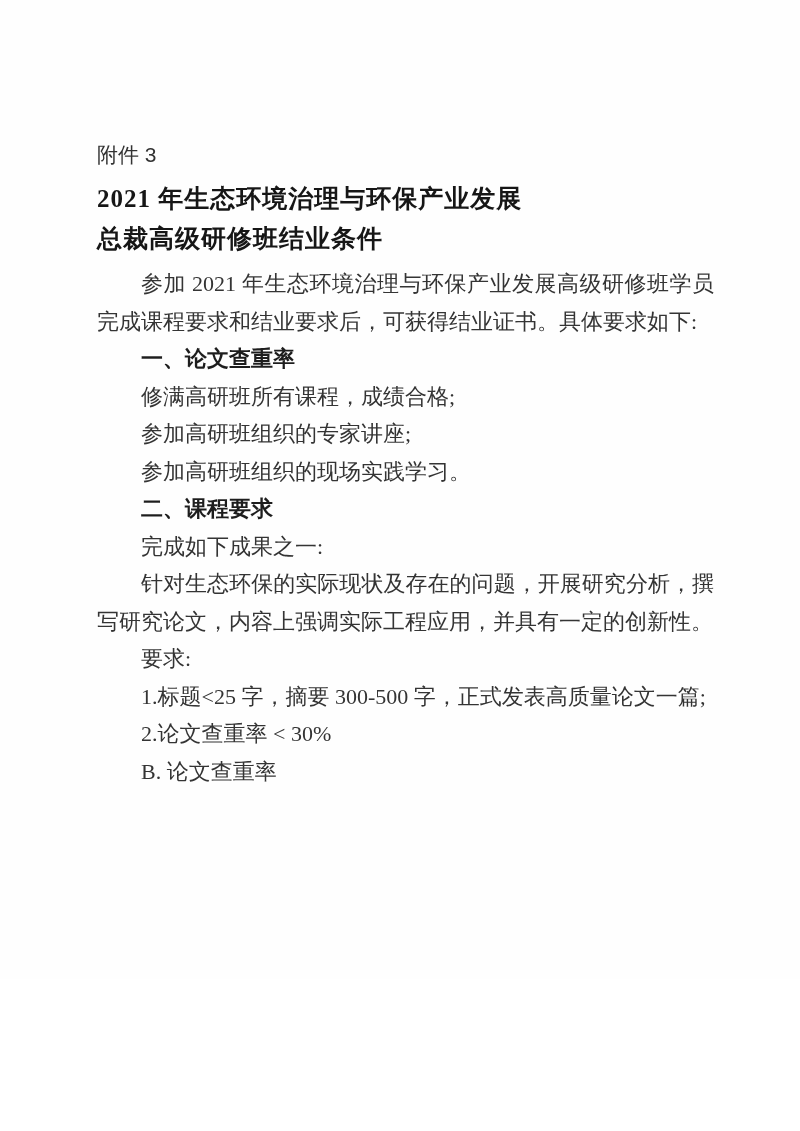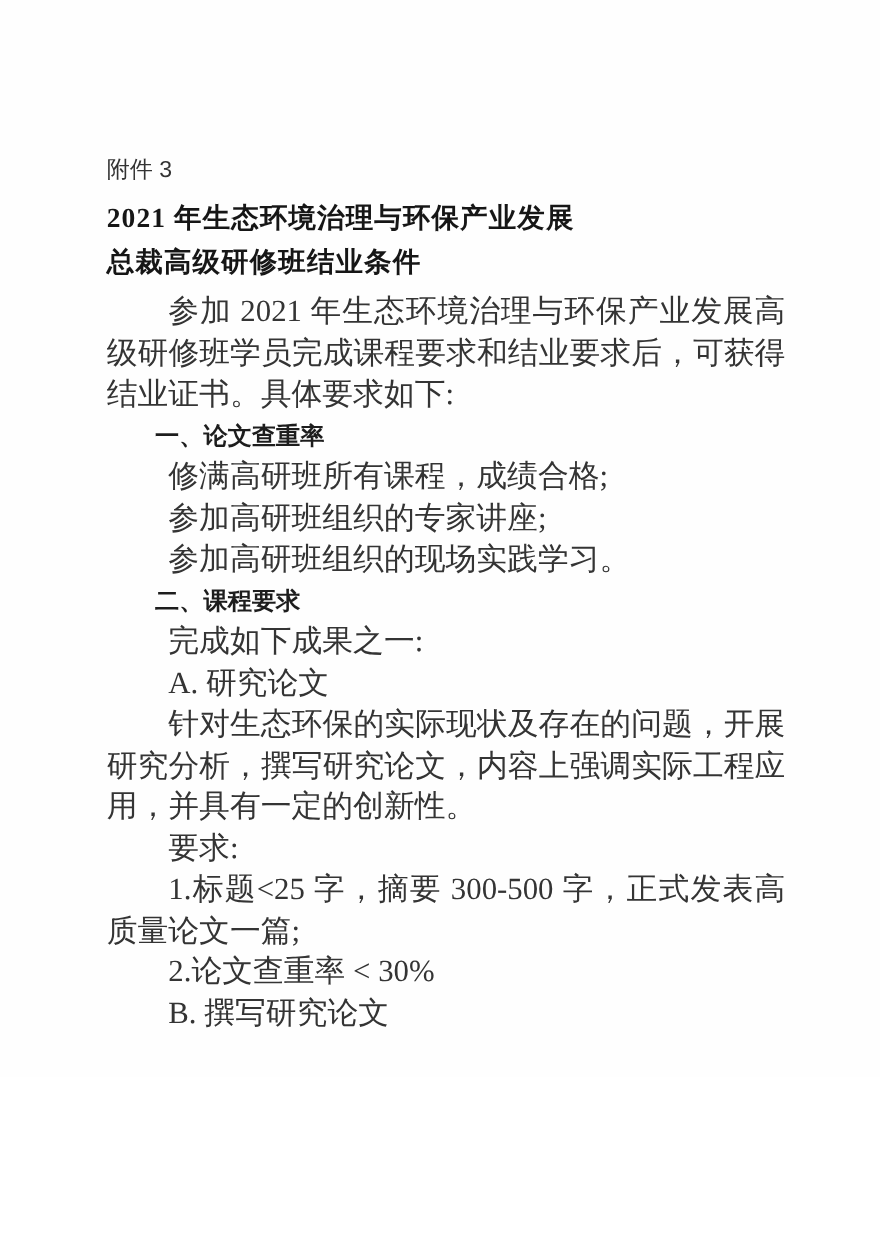--- a/index.html
+++ b/index.html
@@ -37,21 +37,21 @@
     line-height: 40px;
     color: #161616;
     letter-spacing: 1px;
     font-family: "Liberation Serif", "DejaVu Serif", serif;
   }
   .doc-title .title-line {
     display: block;
   }
   .para {
     margin: 0;
-    font-size: 28px;
+    font-size: 22px;
     line-height: 37.5px;
     text-align: justify;
     text-indent: 2em;
     color: #343434;
   }
   .heading {
     margin: 0;
     font-family: "Liberation Sans", "DejaVu Sans", sans-serif;
     font-weight: bold;
     font-size: 22px;
@@ -88,28 +88,27 @@
     <h2 class="heading">一、论文查重率</h2>
 
     <p class="para">修满高研班所有课程，成绩合格;</p>
     <p class="para">参加高研班组织的专家讲座;</p>
     <p class="para">参加高研班组织的现场实践学习。</p>
 
     <h2 class="heading">二、课程要求</h2>
 
     <p class="para">完成如下成果之一:</p>
 
-    <p class="para">A. 研究论文</p>
 
     <p class="para">针对生态环保的实际现状及存在的问题，开展研究分析，撰写研究论文，内容上强调实际工程应用，并具有一定的创新性。</p>
 
     <p class="para">要求:</p>
 
     <p class="para">1.标题&lt;25 字，摘要 300-500 字，正式发表高质量论文一篇;</p>
     <p class="para">2.论文查重率 &lt; 30%</p>
 
-    <p class="para">B. 撰写研究论文</p>
+    <p class="para">B. 论文查重率</p>
 
 
   </div>
 
   <div class="page-number">- 14 -</div>
 </div>
 
 </body></html>

